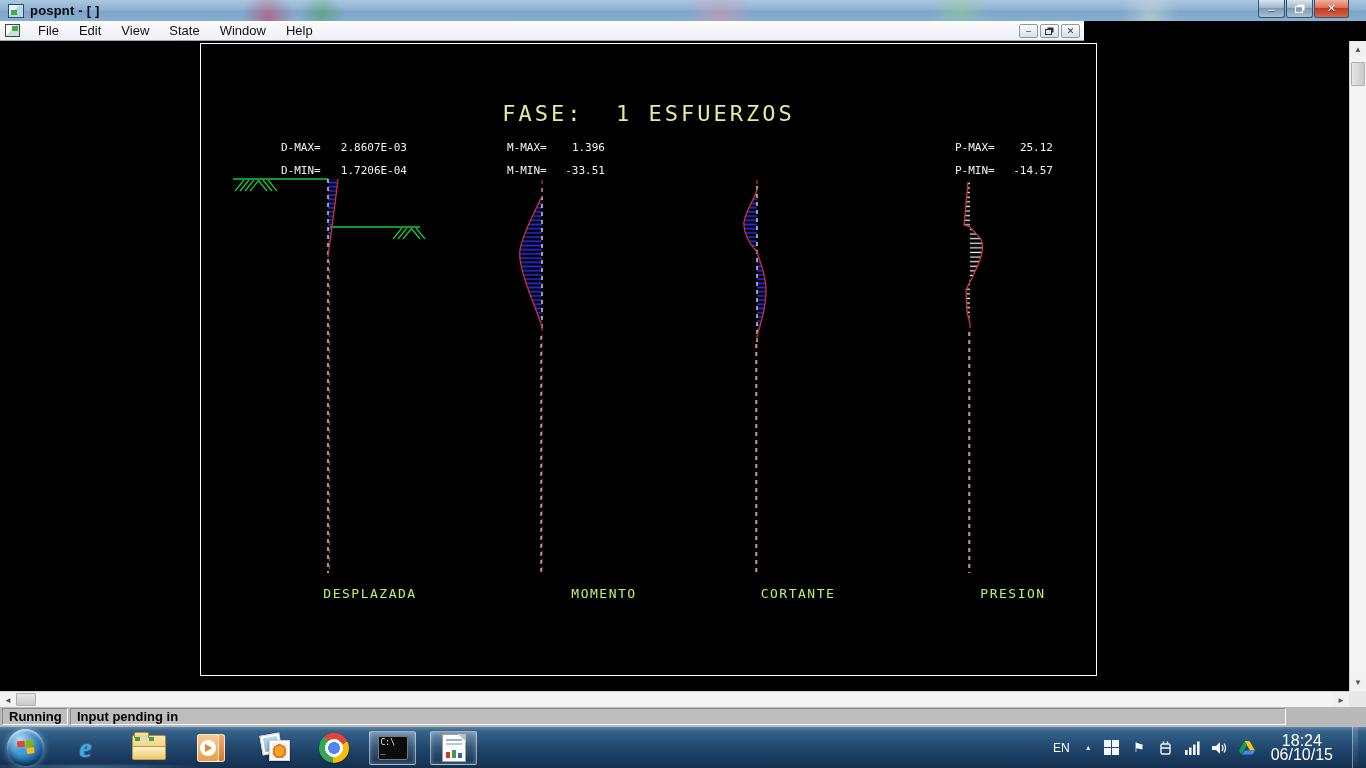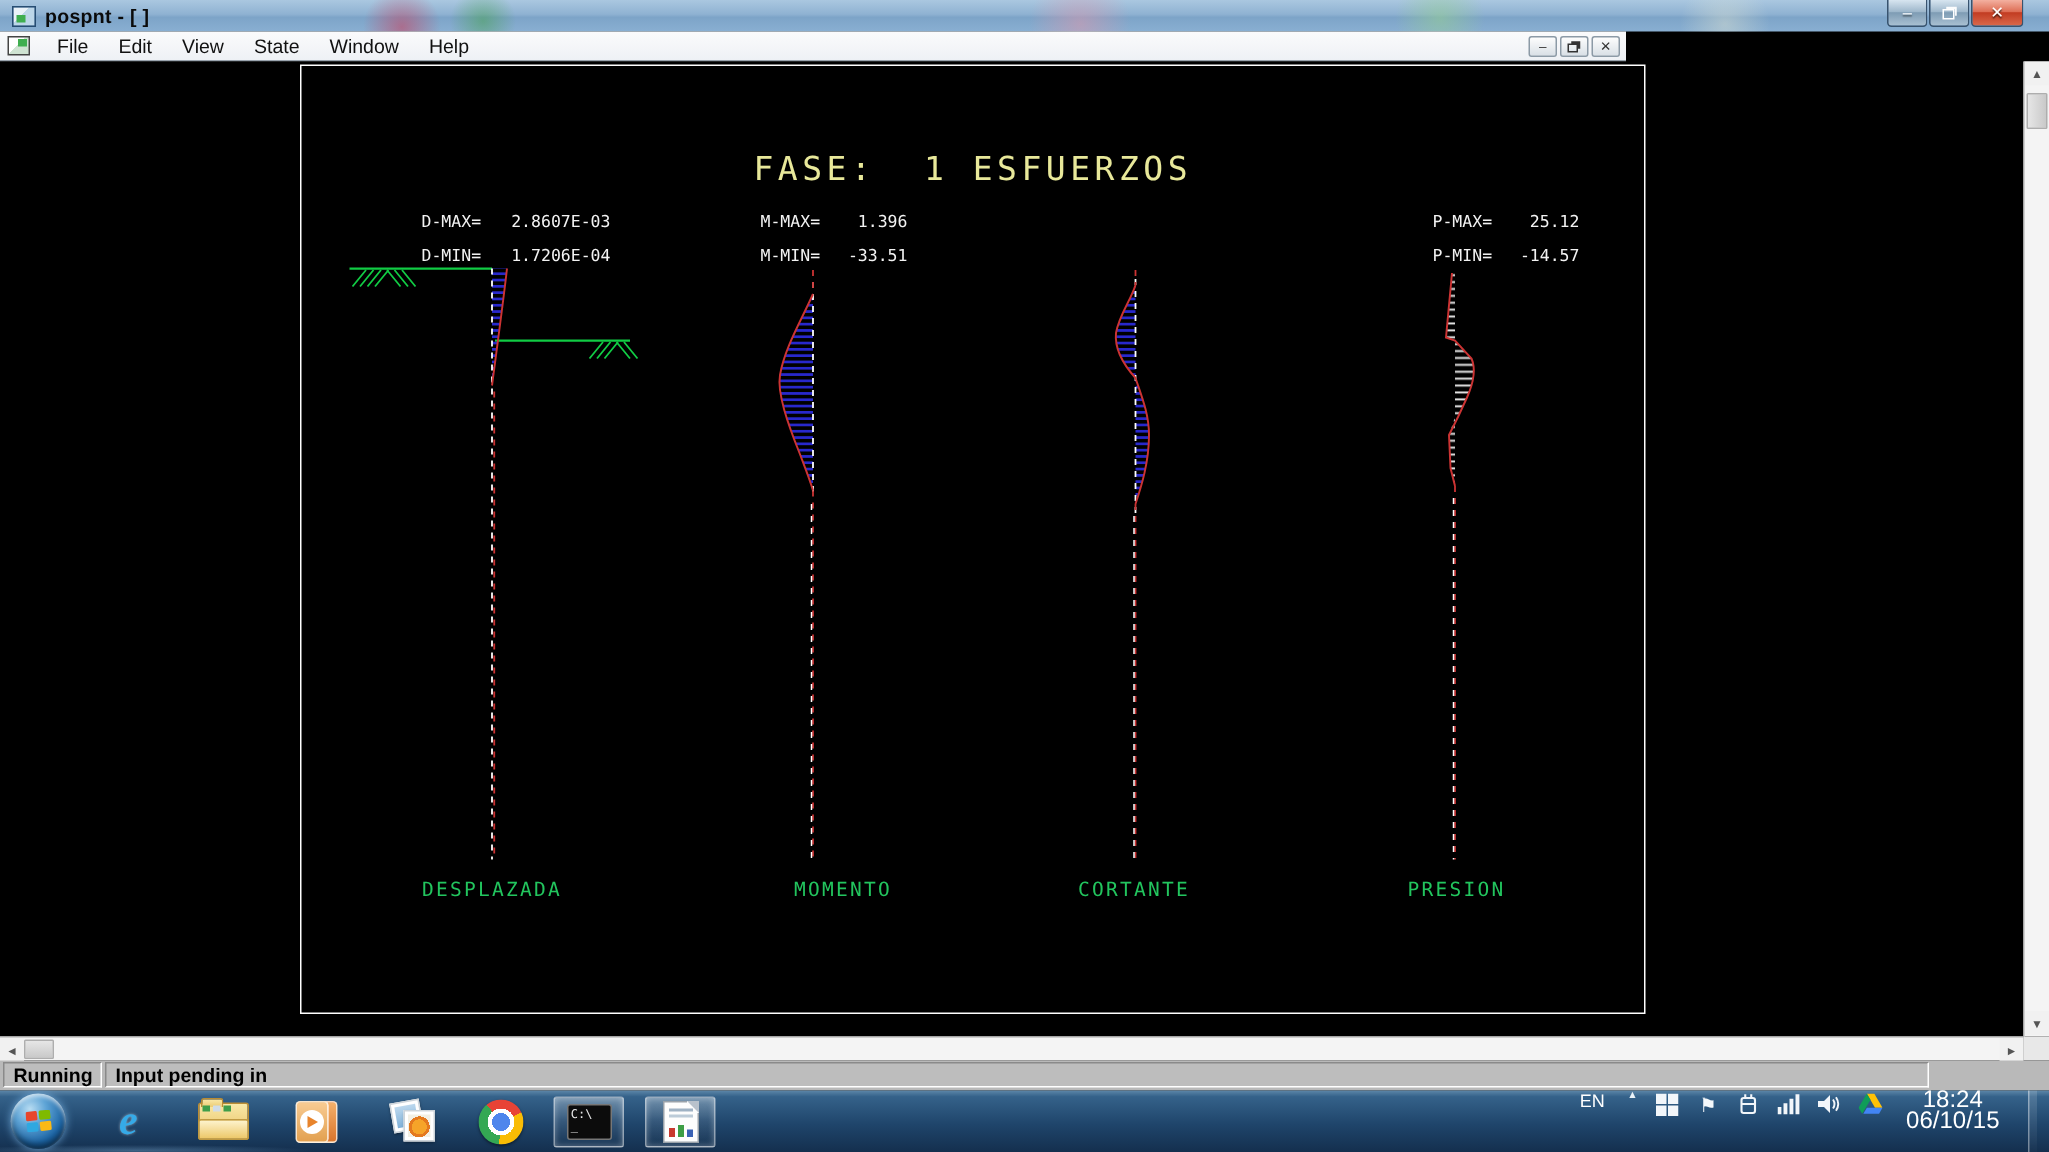--- a/index.html
+++ b/index.html
@@ -80,21 +80,21 @@
   .statgroup { position:absolute; font-family:"DejaVu Sans Mono", monospace; font-size:11px; color:#f2f2f2; }
   .srow { display:flex; height:23px; align-items:flex-start; white-space:pre; }
   .slabel { display:inline-block; width:48px; }
   .sval { display:inline-block; text-align:right; }
   .sval.wide { width:78px; }
   .sval.narrow { width:50px; }
 
   .diag { position:absolute; }
   .dlabel {
     position:absolute; top:586px; transform:translateX(-50%);
-    font-family:"DejaVu Sans Mono", monospace; font-size:13px; letter-spacing:1.5px; color:#22c55e;
+    font-family:"DejaVu Sans Mono", monospace; font-size:13px; letter-spacing:1.5px; color:#bef264;margin-left:42px;
   }
 
   
   .vscroll {
     position:absolute; left:1349px; top:41px; width:17px; height:650px;
     background:#f4f4f4; border-left:1px solid #cfcfcf;
   }
   .hscroll {
     position:absolute; left:0; top:691px; width:1349px; height:16px;
     background:#f4f4f4; border-top:1px solid #cfcfcf;
@@ -178,21 +178,21 @@
     color:#e8e8e8; font-family:"DejaVu Sans Mono", monospace; font-size:8px; padding:2px 2px; line-height:8px; }
   .doc-ico { position:relative; width:24px; height:28px; background:#fdfdfd; border:1px solid #9aa2aa; }
   .doc-ico::before { content:""; position:absolute; right:-1px; top:-1px; border:4px solid; border-color:#b9c2cc #b9c2cc #fdfdfd #fdfdfd; width:0; height:0; }
   .doc-marks { position:absolute; left:3px; bottom:3px; display:flex; gap:2px; align-items:flex-end; }
   .doc-marks i { display:block; width:4px; }
   .doc-marks i:nth-child(1){ height:6px; background:#c8392e; }
   .doc-marks i:nth-child(2){ height:8px; background:#3d9e46; }
   .doc-marks i:nth-child(3){ height:5px; background:#3a62b5; }
   .doc-line { position:absolute; left:3px; top:4px; width:16px; height:2px; background:#9fb2c4; box-shadow:0 4px 0 #bccbd8; }
 
-  .tray { position:absolute; right:0; top:0; height:41px; display:flex; gap:9px; padding-right:8px; color:#fff; }
+  .tray { position:absolute; right:0; top:0; height:41px; display:flex; align-items:center; gap:9px; padding-right:8px; color:#fff; }
   .tray-lang { font-size:12px; padding:0 4px; }
   .tray-chevron { font-size:7px; color:#eaf2f8; padding:0 2px; }
   .tray-ico { width:18px; height:18px; display:flex; align-items:center; justify-content:center; }
   .tray-flag { font-size:13px; color:#f4f8fb; }
   .clock { text-align:center; font-size:16px; line-height:14px; padding:0 6px; }
   .show-desktop { width:6px; height:41px; border-left:1px solid rgba(255,255,255,.4); margin-left:4px;
     background:linear-gradient(rgba(255,255,255,.15),rgba(255,255,255,.02)); }
 </style>
 </head>
 <body>

